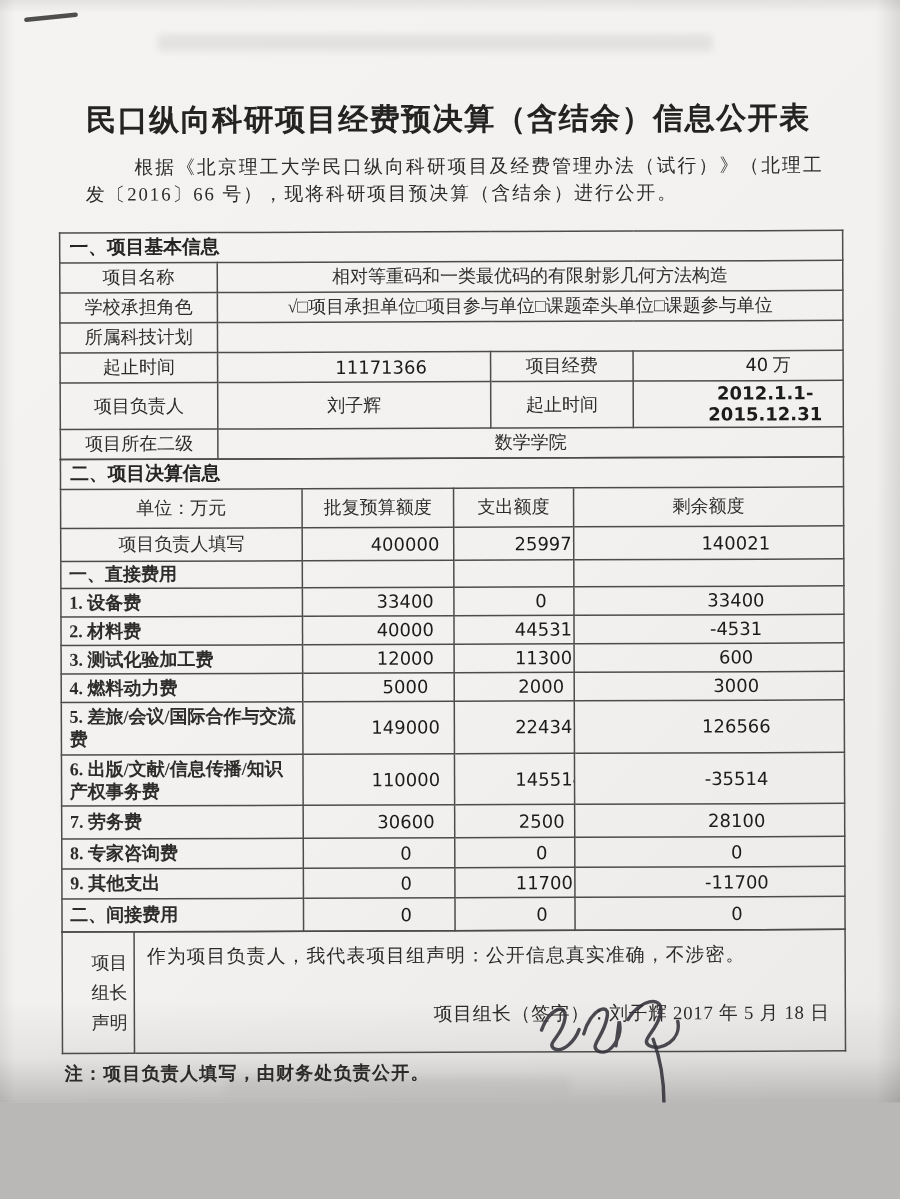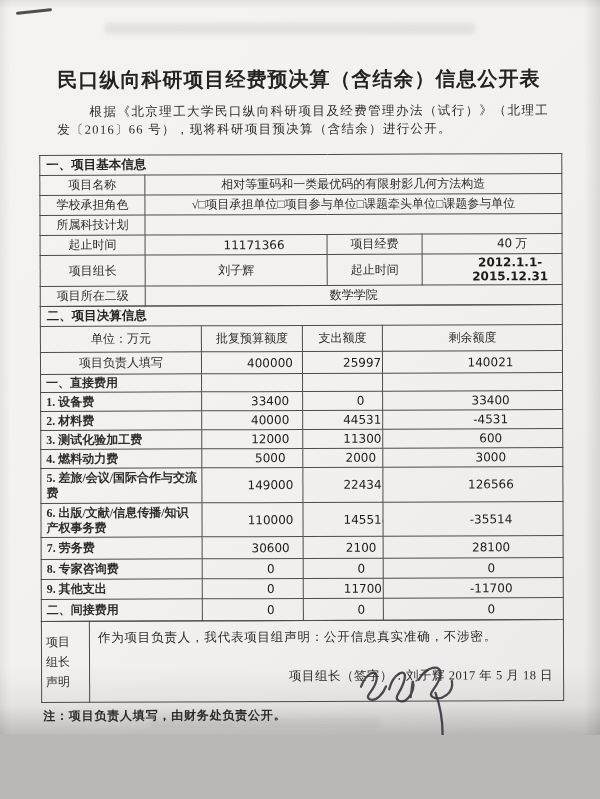--- a/index.html
+++ b/index.html
@@ -46,21 +46,21 @@
     border:1px solid #4c4c4c;font-size:12px;color:#2e2d2b;
     padding:1px 4px;vertical-align:middle;overflow:hidden;
   }
   .sec td{font-weight:bold;font-size:12.5px;text-align:left;padding-left:6px;color:#262523;}
   .c{text-align:center;}
   .l{text-align:left;padding-left:5px;line-height:15px;font-weight:bold;}
   .num{font-family:"DejaVu Sans", sans-serif;font-size:12px;color:#1c1c1c;text-align:center;padding-left:40px;}
   .bold{font-weight:bold;text-align:center;}
   .u{text-underline-offset:2px;margin-top:44px;}
 
-  .decl-label span{display:block;text-align:left;line-height:20px;}
+  .decl-label span{display:block;text-align:right;line-height:20px;}
   .decl-cell{vertical-align:top;position:relative;padding:6px 8px 4px 8px;}
   .decl-statement{margin:2px 0 0 0;font-size:12.5px;letter-spacing:0.8px;color:#2c2b29;}
   .decl-sign{margin:22px 2px 0 0;text-align:right;font-size:12.5px;letter-spacing:0.5px;color:#2c2b29;}
 
   .note{
     margin:5px 0 0 42px;font-size:12px;font-weight:bold;
     letter-spacing:0.8px;color:#2c2b29;
   }
   .signature{position:absolute;left:356px;top:650px;transform:rotate(-3deg);}
   .signature path{fill:none;stroke:#33323a;stroke-width:2.3;stroke-linecap:round;opacity:0.88;}
@@ -104,21 +104,21 @@
           <td class="c">所属科技计划</td>
           <td class="c" colspan="3"></td>
         </tr>
         <tr style="height:18px">
           <td class="c">起止时间</td>
           <td class="num">11171366</td>
           <td class="c">项目经费</td>
           <td class="c"><span class="num u">40</span> <span>万</span></td>
         </tr>
         <tr style="height:18px">
-          <td class="c">项目组长</td>
+          <td class="c">项目负责人</td>
           <td class="c">刘子辉</td>
           <td class="c">起止时间</td>
           <td class="num bold">2012.1.1-2015.12.31</td>
         </tr>
         <tr style="height:17px">
           <td class="c">项目所在二级</td>
           <td class="c" colspan="3">数学学院</td>
         </tr>
       </tbody>
         </table>
@@ -184,21 +184,21 @@
         </tr>
         <tr style="height:34px">
           <td class="l">6. 出版/文献/信息传播/知识产权事务费</td>
           <td class="num">110000</td>
           <td class="num">145514</td>
           <td class="num">-35514</td>
         </tr>
         <tr style="height:22px">
           <td class="l">7. 劳务费</td>
           <td class="num">30600</td>
-          <td class="num">2100</td>
+          <td class="num">2500</td>
           <td class="num">28100</td>
         </tr>
         <tr style="height:20px">
           <td class="l">8. 专家咨询费</td>
           <td class="num">0</td>
           <td class="num">0</td>
           <td class="num">0</td>
         </tr>
         <tr style="height:20px">
           <td class="l">9. 其他支出</td>

